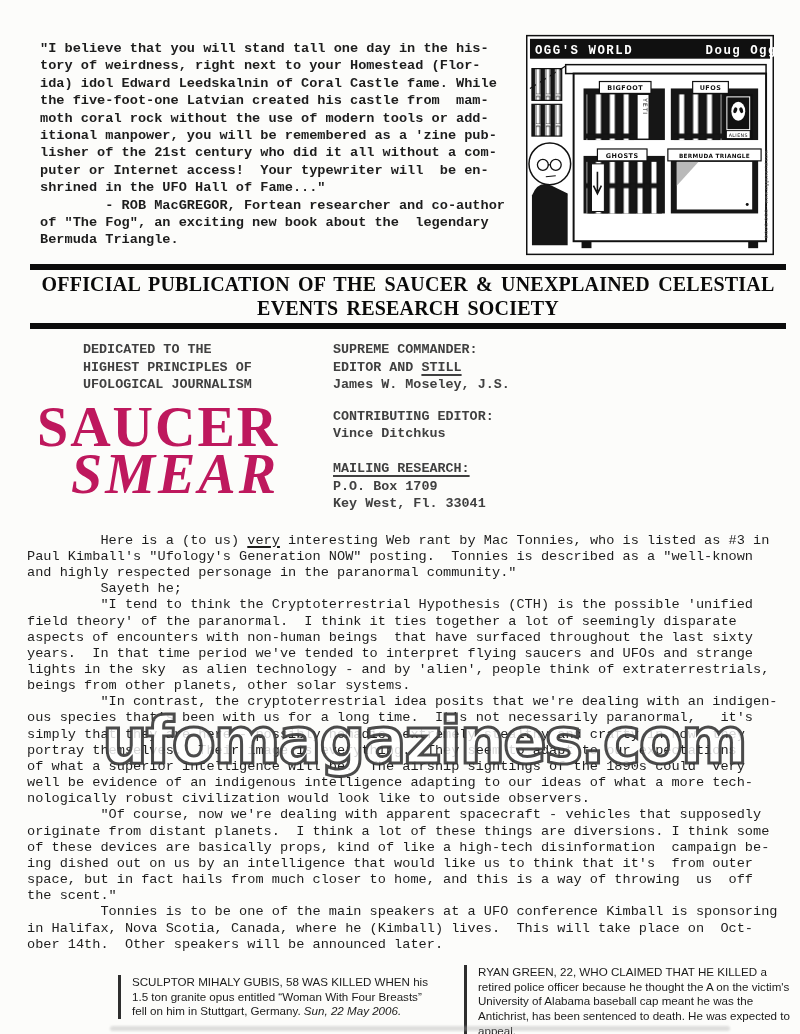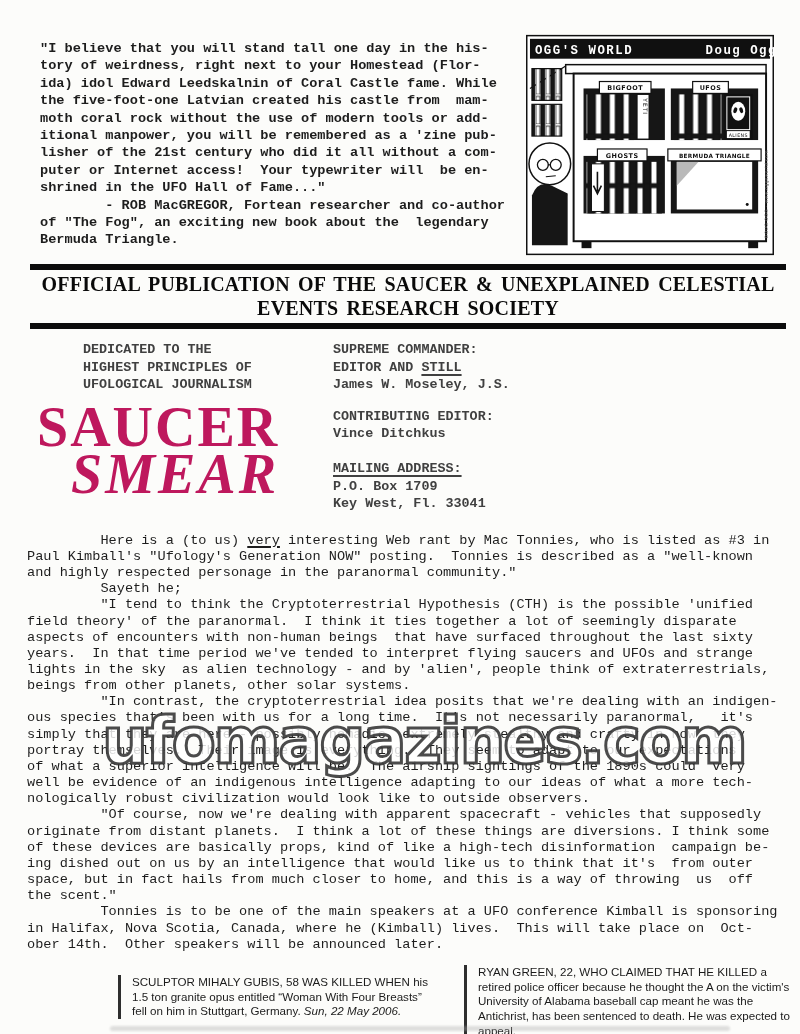--- a/index.html
+++ b/index.html
@@ -174,21 +174,21 @@
       </div>
     </div>
 
 
     <div class="mono-b">
       <div>SUPREME COMMANDER:</div>
       <div><span>EDITOR AND </span><span class="u">STILL</span></div>
       <div>James W. Moseley, J.S.</div>
       <div class="gap14">CONTRIBUTING EDITOR:</div>
       <div>Vince Ditchkus</div>
-      <div class="u gap17">MAILING ADDRESS:</div>
+      <div class="u gap17">MAILING RESEARCH:</div>
       <div>P.O. Box 1709</div>
       <div>Key West, Fl. 33041</div>
     </div>
   </div>
 
   <pre class="tw body-pre">         Here is a (to us) <u>very</u> interesting Web rant by Mac Tonnies, who is listed as #3 in
 Paul Kimball's "Ufology's Generation NOW" posting.  Tonnies is described as a "well-known
 and highly respected personage in the paranormal community."
          Sayeth he;
          "I tend to think the Cryptoterrestrial Hypothesis (CTH) is the possible 'unified

